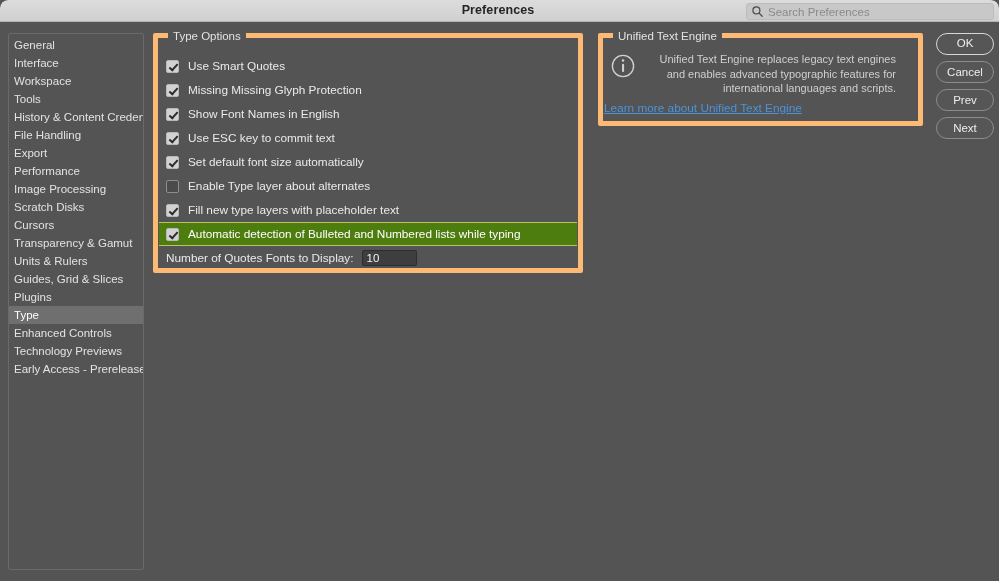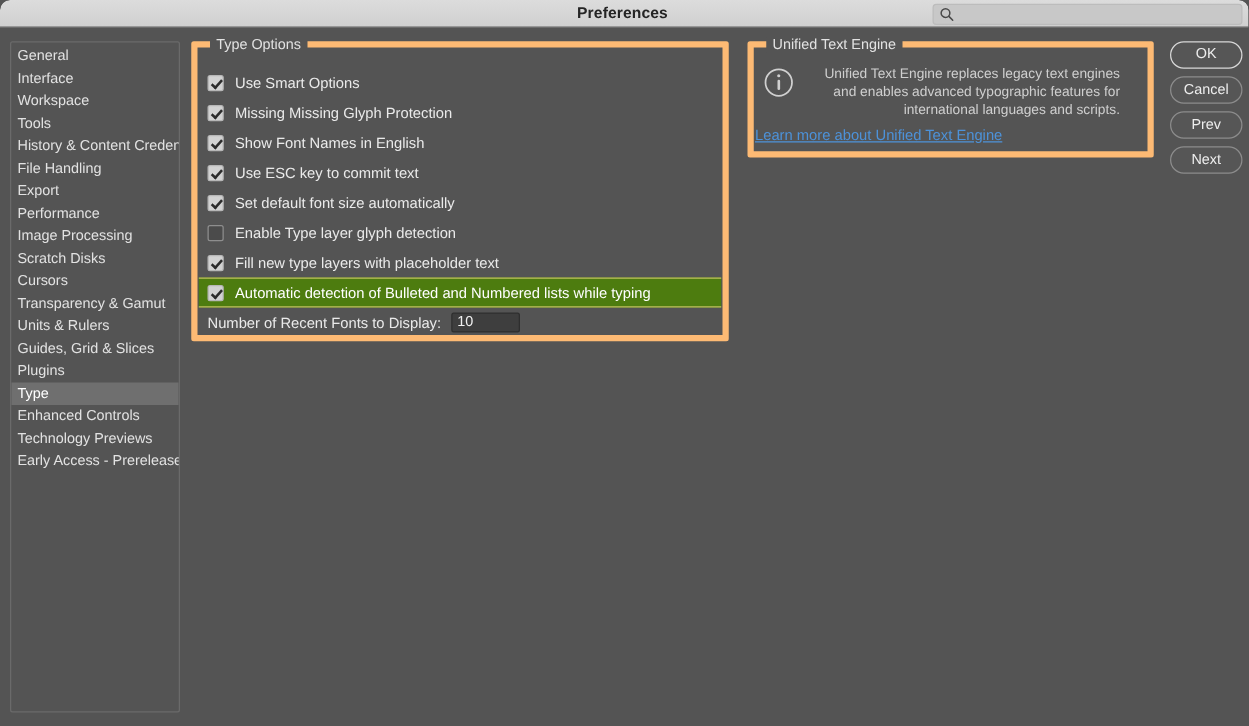--- a/index.html
+++ b/index.html
@@ -258,20 +258,21 @@
 
   <div class="titlebar">
     <div class="titlebar-title">Preferences</div>
     <div class="search-box">
       <span class="search-icon">
         <svg width="11" height="11" viewBox="0 0 11 11">
           <circle cx="4.4" cy="4.4" r="3.5" fill="none" stroke="#4a4a4a" stroke-width="1.2"></circle>
           <line x1="7.1" y1="7.1" x2="10.2" y2="10.2" stroke="#4a4a4a" stroke-width="1.3" stroke-linecap="round"></line>
         </svg>
       </span>
+      <input class="search-input" type="text" placeholder="Search Preferences" style="">
     </div>
   </div>
 
   <div class="sidebar">
     <div class="side-item"><span>General</span></div>
     <div class="side-item"><span>Interface</span></div>
     <div class="side-item"><span>Workspace</span></div>
     <div class="side-item"><span>Tools</span></div>
     <div class="side-item"><span>History &amp; Content Credentials</span></div>
     <div class="side-item"><span>File Handling</span></div>
@@ -288,21 +289,21 @@
     <div class="side-item"><span>Enhanced Controls</span></div>
     <div class="side-item"><span>Technology Previews</span></div>
     <div class="side-item"><span>Early Access - Prerelease</span></div>
   </div>
 
   <div class="group" id="type-options">
     <div class="group-title">Type Options</div>
 
     <div class="chk-row" style="top:16px">
       <span class="cbox on"></span>
-      <span class="chk-label">Use Smart Options</span>
+      <span class="chk-label">Use Smart Quotes</span>
     </div>
 
     <div class="chk-row" style="top:40px">
       <span class="cbox on"></span>
       <span class="chk-label">Missing Missing Glyph Protection</span>
     </div>
 
     <div class="chk-row" style="top:64px">
       <span class="cbox on"></span>
       <span class="chk-label">Show Font Names in English</span>
@@ -313,35 +314,35 @@
       <span class="chk-label">Use ESC key to commit text</span>
     </div>
 
     <div class="chk-row" style="top:112px">
       <span class="cbox on"></span>
       <span class="chk-label">Set default font size automatically</span>
     </div>
 
     <div class="chk-row" style="top:136px">
       <span class="cbox off"></span>
-      <span class="chk-label">Enable Type layer glyph detection</span>
+      <span class="chk-label">Enable Type layer about alternates</span>
     </div>
 
     <div class="chk-row" style="top:160px">
       <span class="cbox on"></span>
       <span class="chk-label">Fill new type layers with placeholder text</span>
     </div>
 
     <div class="chk-row highlight" style="top:184px">
       <span class="cbox on"></span>
       <span class="chk-label">Automatic detection of Bulleted and Numbered lists while typing</span>
     </div>
 
     <div class="field-row" style="top:212px">
-      <span class="field-label">Number of Recent Fonts to Display:</span>
+      <span class="field-label">Number of Quotes Fonts to Display:</span>
       <input class="num-input" type="text" value="10" style="">
     </div>
   </div>
 
   <div class="group" id="unified-text-engine">
     <div class="group-title">Unified Text Engine</div>
 
     <div class="ute-body">
       <span class="info-icon">
         <svg width="24" height="24" viewBox="0 0 24 24">

